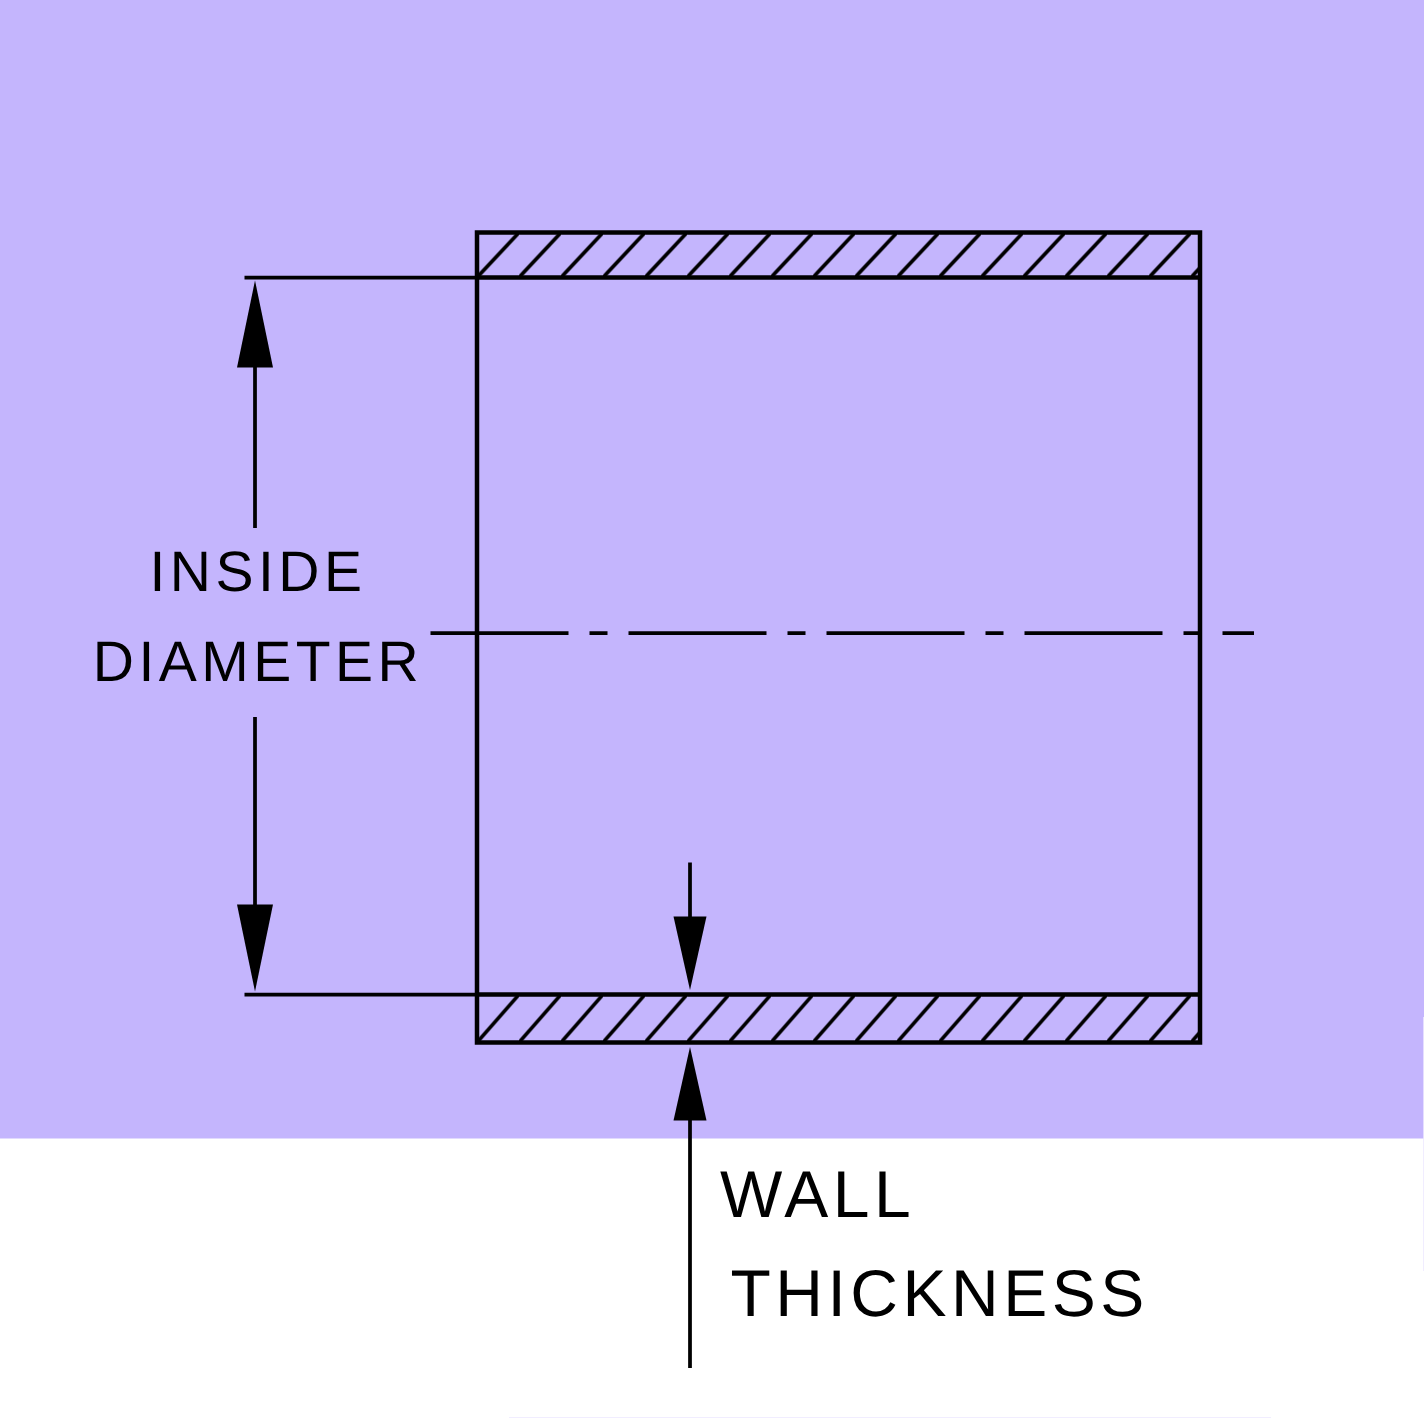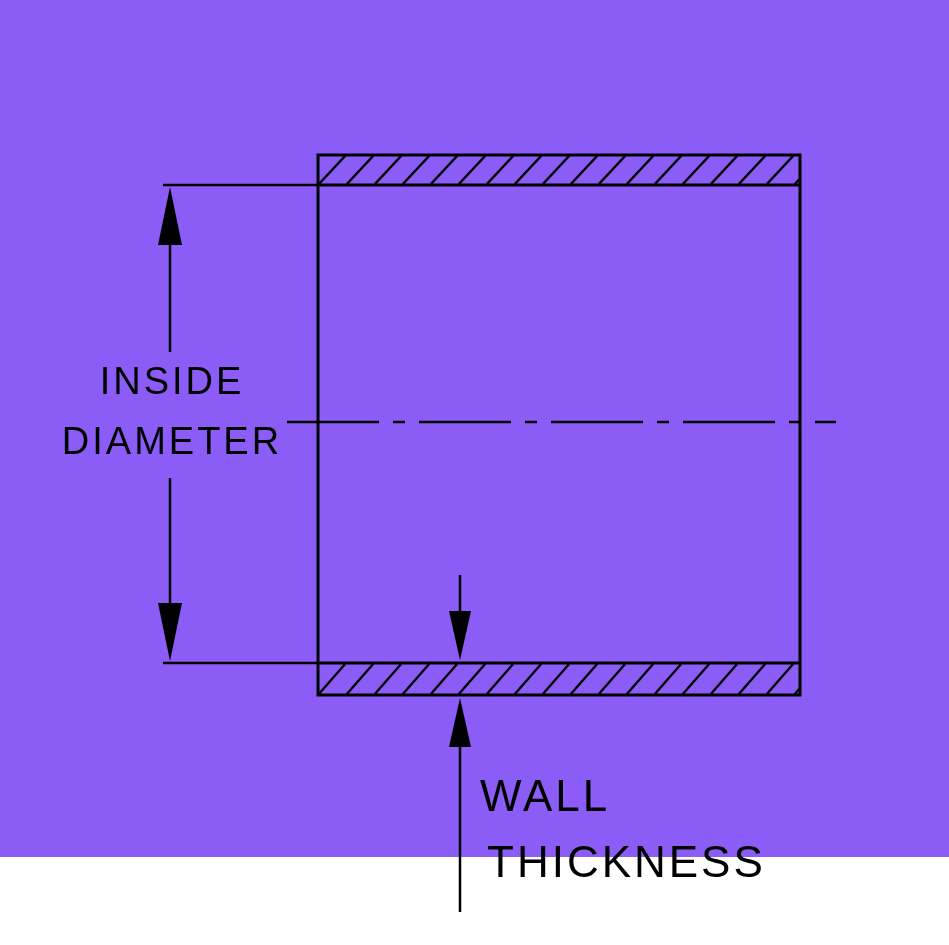--- a/index.html
+++ b/index.html
@@ -7,22 +7,22 @@
     padding: 0;
     background: #ffffff;
     width: 949px;
     height: 945px;
     overflow: hidden;
     font-family: "Liberation Sans", sans-serif;
   }
   .stage {
     position: relative;
     width: 949px;
-    height: 857px;
-    background: #8b5cf6;
+    height: 759px;
+    background: #c4b5fd;
   }
   svg { display: block; }
   .diagram-text {
     font-family: "Liberation Sans", "DejaVu Sans", sans-serif;
     fill: #000000;
     letter-spacing: 3px;
   }
   .dim-label { font-size: 38px; }
   .wall-label { font-size: 44px; }
 </style>

